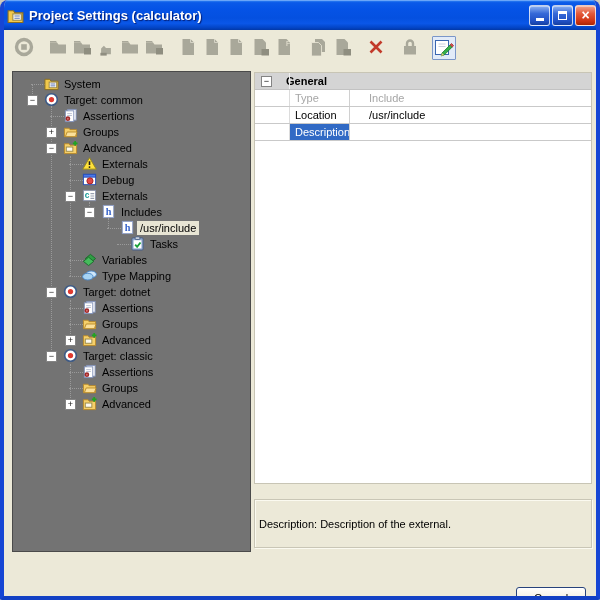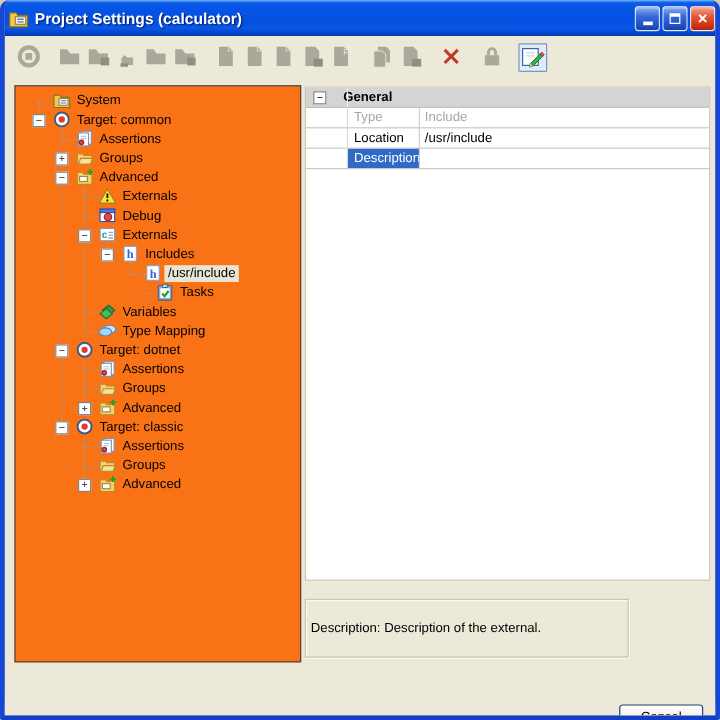--- a/index.html
+++ b/index.html
@@ -31,44 +31,44 @@
   .g-max{width:9px;height:9px;border:1px solid #fff;border-top-width:3px;}
   .g-close{font-size:14px;font-weight:bold;line-height:14px;}
   
   .toolbar{position:absolute;left:0;top:30px;width:592px;height:36px;display:flex;align-items:center;padding-left:8px;}
   .tb-btn{width:24px;height:24px;display:flex;align-items:center;justify-content:center;border:1px solid transparent;padding:0;background:transparent;}
   .tb-btn svg{width:20px;height:20px;}
   .tb-btn.small svg{width:14px;height:14px;margin-top:6px;}
   .tb-btn.group-start{margin-left:10px;}
   .tb-btn.pressed{border:1px solid #7a96c8;background:#e2ebf8;border-radius:1px;}
   
-  .tree-panel{position:absolute;left:8px;top:71px;width:239px;height:481px;background:#f97316;border:1px solid #4a4a4a;overflow:hidden;}
+  .tree-panel{position:absolute;left:8px;top:71px;width:239px;height:481px;background:#737373;border:1px solid #4a4a4a;overflow:hidden;}
   .tree-row{position:absolute;left:0;width:100%;height:16px;}
   .tree-stub{position:absolute;top:8px;border-top:1px dotted #9a9a9a;height:0;}
   .tree-guide{position:absolute;width:0;border-left:1px dotted #9a9a9a;}
   .expander{position:absolute;top:2.5px;width:11px;height:11px;background:#fff;border:1px solid #848484;
     font-size:9px;line-height:8px;text-align:center;color:#222;padding:0;}
   .tree-icon{position:absolute;top:0;width:16px;height:16px;}
   .tree-icon svg{width:15px;height:15px;}
   .tree-label{position:absolute;top:1px;white-space:nowrap;padding:1px 3px;line-height:12px;}
   .tree-label.selected{background:#e8e5d4;}
   
   .grid-panel{position:absolute;left:250px;top:72px;width:338px;height:412px;background:#fff;border:1px solid #c8c5b5;}
   .grid-header{position:relative;height:17px;background:#d4d4d4;border-bottom:1px solid #c2c2c2;display:flex;align-items:center;}
   .grid-header::after{content:"";position:absolute;left:34px;top:0;bottom:0;border-left:1px solid #efefef;}
   .collapse-box{width:11px;height:11px;margin-left:6px;background:#fff;border:1px solid #848484;font-size:9px;line-height:8px;text-align:center;padding:0;}
   .grid-header-label{font-weight:bold;margin-left:14px;}
   .grid-row{display:flex;height:17px;border-bottom:1px solid #c9c9c9;}
   .cell-gutter{width:35px;border-right:1px solid #dcdcdc;}
   .cell-name{width:60px;border-right:1px solid #d0d0d0;padding:2px 0 0 5px;overflow:hidden;white-space:nowrap;}
-  .cell-value{flex:1;padding:2px 0 0 4px;overflow:hidden;white-space:nowrap;}
+  .cell-value{flex:1;padding:2px 0 0 4px;overflow:hidden;white-space:nowrap;margin-left:15px;}
   .grid-row.disabled .cell-name,.grid-row.disabled .cell-value{color:#a6a6a6;}
   .grid-row.selected .cell-name{background:#316ac5;color:#fff;}
   
-  .help-panel{position:absolute;left:250px;top:499px;width:270px;height:49px;border:1px solid #c9c6b6;
+  .help-panel{position:absolute;left:250px;top:499px;width:338px;height:49px;border:1px solid #c9c6b6;
     box-shadow:inset 1px 1px 0 #fbfaf0, 1px 1px 0 #fbfaf0;display:flex;align-items:center;padding:2px 4px;}
   
   .xp-btn{position:absolute;width:70px;height:22px;border:1px solid #27437c;border-radius:3px;
     background:linear-gradient(180deg,#ffffff 0%,#f5f2e6 45%,#ece9d8 85%,#ddd8c2 100%);
     font-family:"Liberation Sans",sans-serif;font-size:11px;color:#000;
     box-shadow:inset 0 1px 0 #fff;}
   .xp-btn.ok{left:427px;top:567px;margin-top:40px;}
   .xp-btn.cancel{left:512px;top:587px;}
 </style>
 </head>

